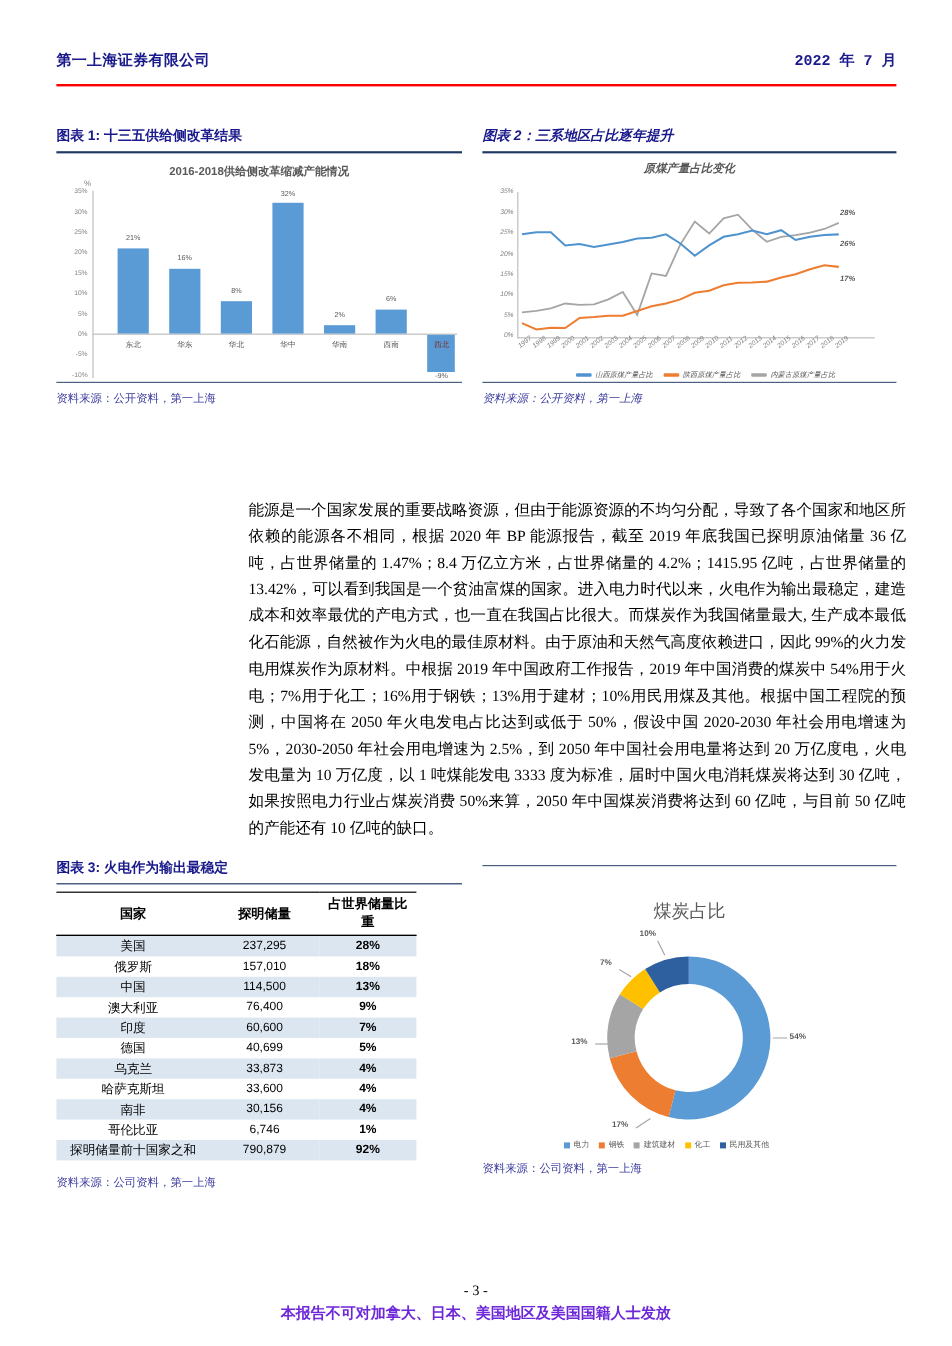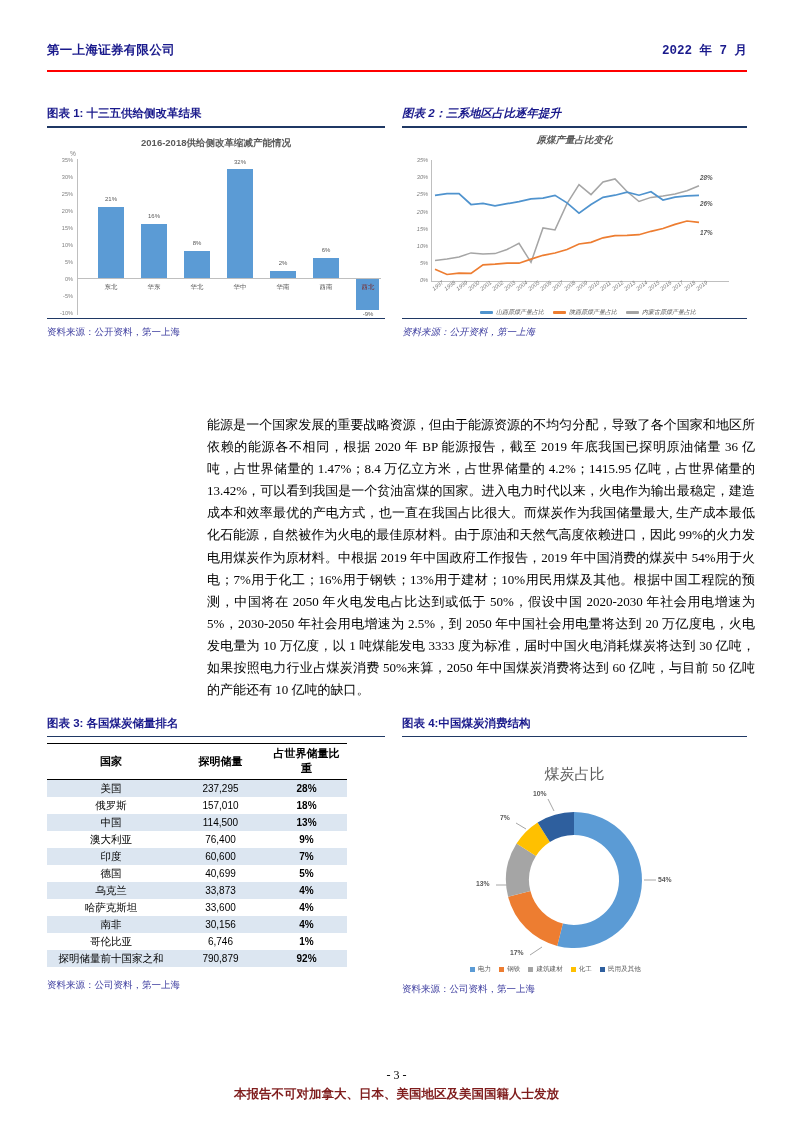--- a/index.html
+++ b/index.html
@@ -109,21 +109,21 @@
   }
 
   
   .pgnum {
     position:absolute; left:0; top:1068px; width:793px; text-align:center;
     font-family:"Liberation Serif","DejaVu Serif",serif; font-size:12px; color:#000;
   }
   .foot-note {
     position:absolute; left:0; top:1086px; width:793px; text-align:center;
     font-family:"Liberation Sans","DejaVu Sans",sans-serif;
-    font-weight:bold; font-size:12.5px; color:#7f1d1d;
+    font-weight:bold; font-size:12.5px; color:#6d28d9;
   }
 </style>
 </head>
 <body>
 
 <div class="page">
 
   <div class="hdr">
     <div class="hdr-left">第一上海证券有限公司</div>
     <div class="hdr-right">2022 年 7 月</div>
@@ -255,21 +255,21 @@
       </div>
     </div>
 
     <div class="ex-bottomrule"></div>
     <div class="ex-src">资料来源：公开资料，第一上海</div>
   </div>
 
   <div class="body-par">能源是一个国家发展的重要战略资源，但由于能源资源的不均匀分配，导致了各个国家和地区所依赖的能源各不相同，根据 2020 年 BP 能源报告，截至 2019 年底我国已探明原油储量 36 亿吨，占世界储量的 1.47%；8.4 万亿立方米，占世界储量的 4.2%；1415.95 亿吨，占世界储量的 13.42%，可以看到我国是一个贫油富煤的国家。进入电力时代以来，火电作为输出最稳定，建造成本和效率最优的产电方式，也一直在我国占比很大。而煤炭作为我国储量最大, 生产成本最低化石能源，自然被作为火电的最佳原材料。由于原油和天然气高度依赖进口，因此 99%的火力发电用煤炭作为原材料。中根据 2019 年中国政府工作报告，2019 年中国消费的煤炭中 54%用于火电；7%用于化工；16%用于钢铁；13%用于建材；10%用民用煤及其他。根据中国工程院的预测，中国将在 2050 年火电发电占比达到或低于 50%，假设中国 2020-2030 年社会用电增速为 5%，2030-2050 年社会用电增速为 2.5%，到 2050 年中国社会用电量将达到 20 万亿度电，火电发电量为 10 万亿度，以 1 吨煤能发电 3333 度为标准，届时中国火电消耗煤炭将达到 30 亿吨，如果按照电力行业占煤炭消费 50%来算，2050 年中国煤炭消费将达到 60 亿吨，与目前 50 亿吨的产能还有 10 亿吨的缺口。</div>
 
   <div class="exhibit" style="left:47px; top:716px; width:338px;">
-    <div class="ex-title">图表 3: 各国煤炭储量排名</div>
+    <div class="ex-title">图表 3: 火电作为输出最稳定</div>
     <div class="ex-rule" style="border-top-width:1.8px;"></div>
 
     <div style="padding-top:6px;">
       <table class="res">
         <thead>
           <tr>
             <th style="width:130px;">国家</th>
             <th style="width:90px;">探明储量</th>
             <th style="width:80px;margin-top:28px;">占世界储量比重</th>
           </tr>
@@ -331,21 +331,20 @@
             <td class="pct">92%</td>
           </tr>
         </tbody>
       </table>
     </div>
 
     <div class="ex-src" style="margin-top:12px;">资料来源：公司资料，第一上海</div>
   </div>
 
   <div class="exhibit" style="left:402px; top:716px; width:345px;">
-    <div class="ex-title">图表 4:中国煤炭消费结构</div>
     <div class="ex-rule" style="border-top-width:1.8px;"></div>
 
     <div class="chart-box" style="width:345px; height:242px;">
       <div class="ch-title" style="top:28px; font-size:15px; color:#5a5a5a; font-weight:normal;">煤炭占比</div>
 
       <svg width="345" height="200" viewBox="0 0 345 200" style="position:absolute; left:0; top:48px;">
         <g transform="translate(172,95)">
 
           <path fill="#5b9bd5" d="M 0 -68 A 68 68 0 1 1 -16.80 65.89 L -11.12 43.60 A 45 45 0 1 0 0 -45 Z"></path>
 

